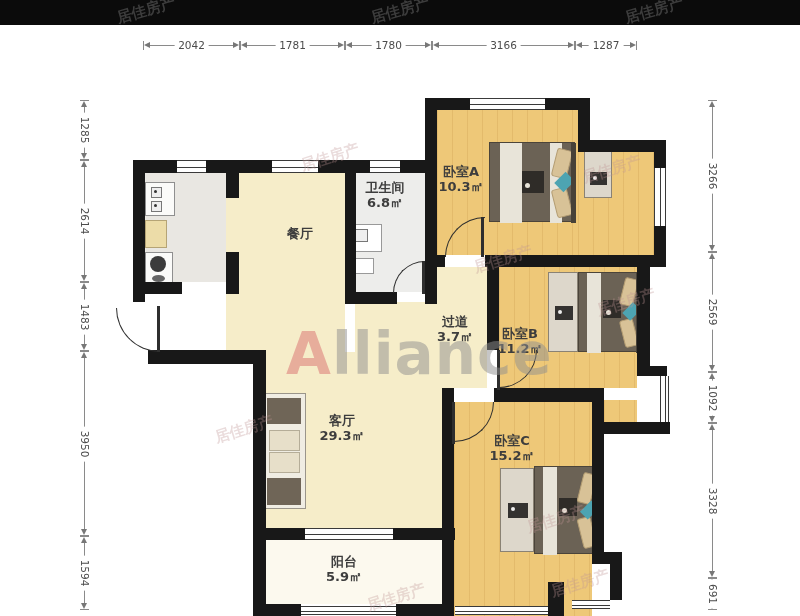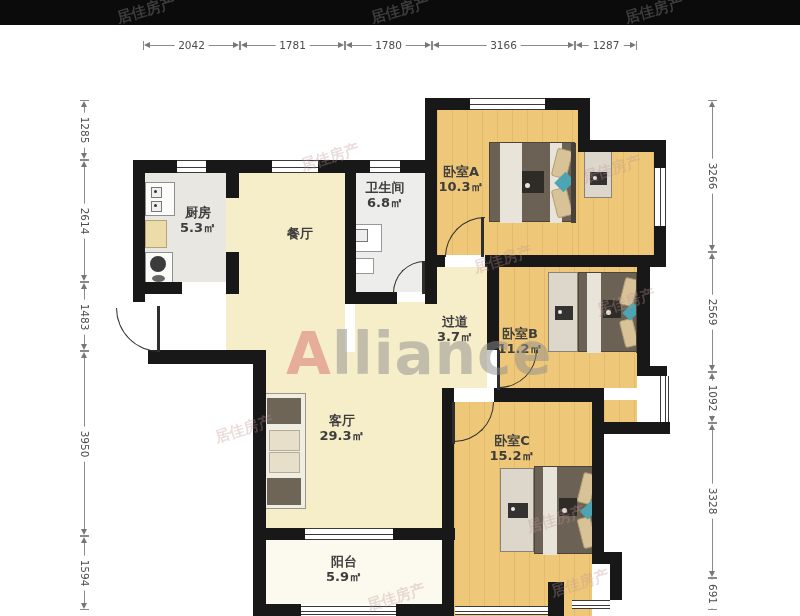--- a/index.html
+++ b/index.html
@@ -200,24 +200,20 @@
   <div class="leaf" style="left:157px;top:306px;width:3px;height:46px;"></div>
   <div class="arc arc-tl" style="left:393px;top:261px;width:32px;height:32px;"></div>
   <div class="leaf" style="left:422px;top:261px;width:3px;height:33px;"></div>
   <div class="arc arc-tl" style="left:445px;top:217px;width:40px;height:40px;"></div>
   <div class="leaf" style="left:481px;top:217px;width:3px;height:40px;"></div>
   <div class="arc arc-br" style="left:499px;top:350px;width:38px;height:38px;"></div>
   <div class="leaf" style="left:497px;top:350px;width:3px;height:40px;"></div>
   <div class="arc arc-br" style="left:454px;top:402px;width:40px;height:40px;"></div>
   <div class="leaf" style="left:452px;top:402px;width:3px;height:42px;"></div>
 
-  <div class="rlabel" style="left:158px;top:205px;width:80px;">
-    <span>厨房</span><br>
-    <span>5.3㎡</span>
-  </div>
   <div class="rlabel" style="left:270px;top:226px;width:60px;">
     <span>餐厅</span>
   </div>
   <div class="rlabel" style="left:352px;top:180px;width:66px;">
     <span>卫生间</span><br>
     <span>6.8㎡</span>
   </div>
   <div class="rlabel" style="left:428px;top:164px;width:66px;">
     <span>卧室A</span><br>
     <span>10.3㎡</span>

